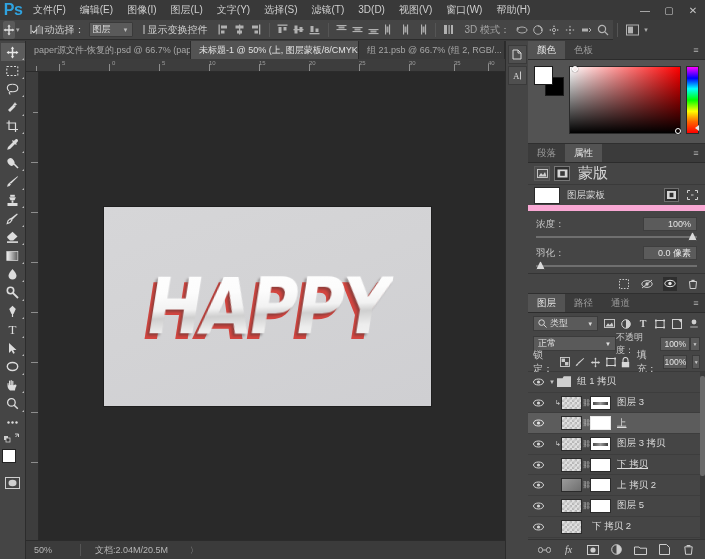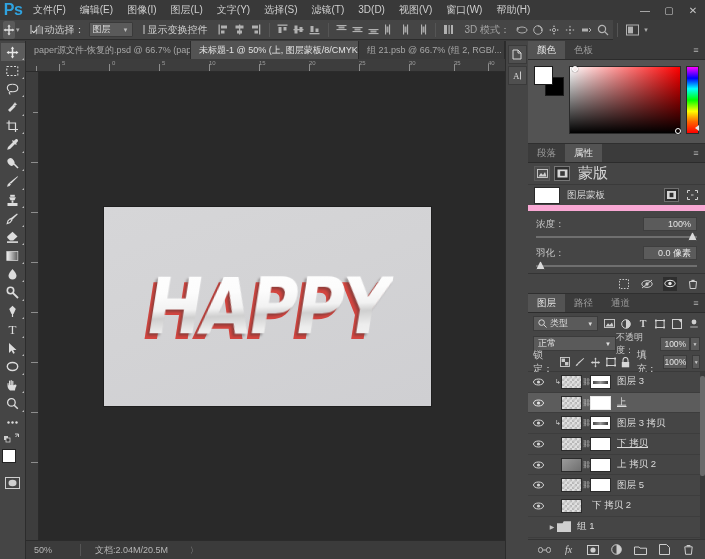--- a/index.html
+++ b/index.html
@@ -1016,20 +1016,31 @@
               <rect x="0.8" y="5" width="7.4" height="5.3" fill="#d8d8d8"></rect>
             </svg>
           </div>
         <span class="lock-label" style="margin-left:2px;">填充：</span>
         <span class="op-val">100%</span>
         <span class="spin">▼</span>
       </div>
 
       <div class="layer-list" style="height:218px;overflow:hidden;">
 
+        <div class="lrow">
+          <div class="eye">
+            <svg width="11" height="8">
+                <ellipse cx="5.5" cy="4" rx="5" ry="3" fill="none" stroke="#d4d4d4" stroke-width="1"></ellipse>
+                <circle cx="5.5" cy="4" r="1.6" fill="#d4d4d4"></circle>
+              </svg>
+          </div>
+          <span class="disclose">▼</span>
+          <div class="folder-ico"></div>
+          <span class="lname">组 1 拷贝</span>
+        </div>
 
         <div class="lrow">
           <div class="eye">
             <svg width="11" height="8">
                 <ellipse cx="5.5" cy="4" rx="5" ry="3" fill="none" stroke="#d4d4d4" stroke-width="1"></ellipse>
                 <circle cx="5.5" cy="4" r="1.6" fill="#d4d4d4"></circle>
               </svg>
           </div>
           <span class="indent"></span>
           <span class="fxmark">↳</span>

